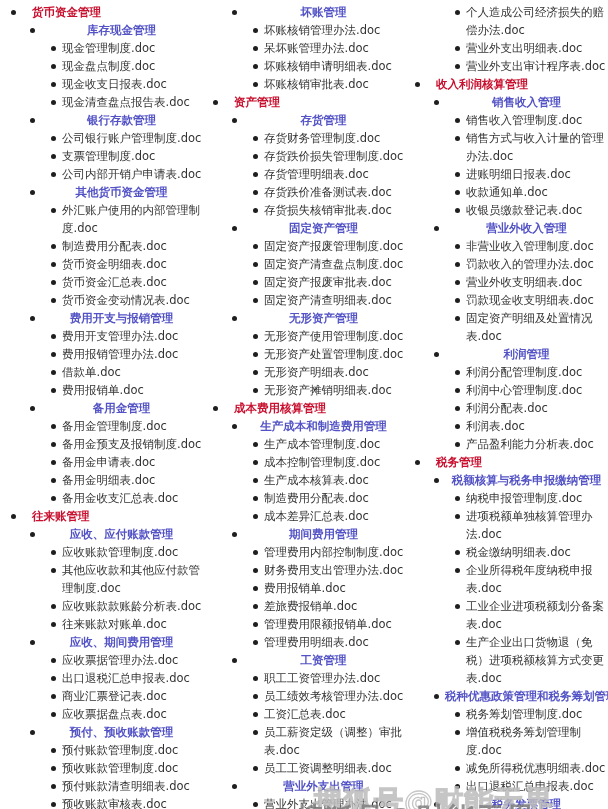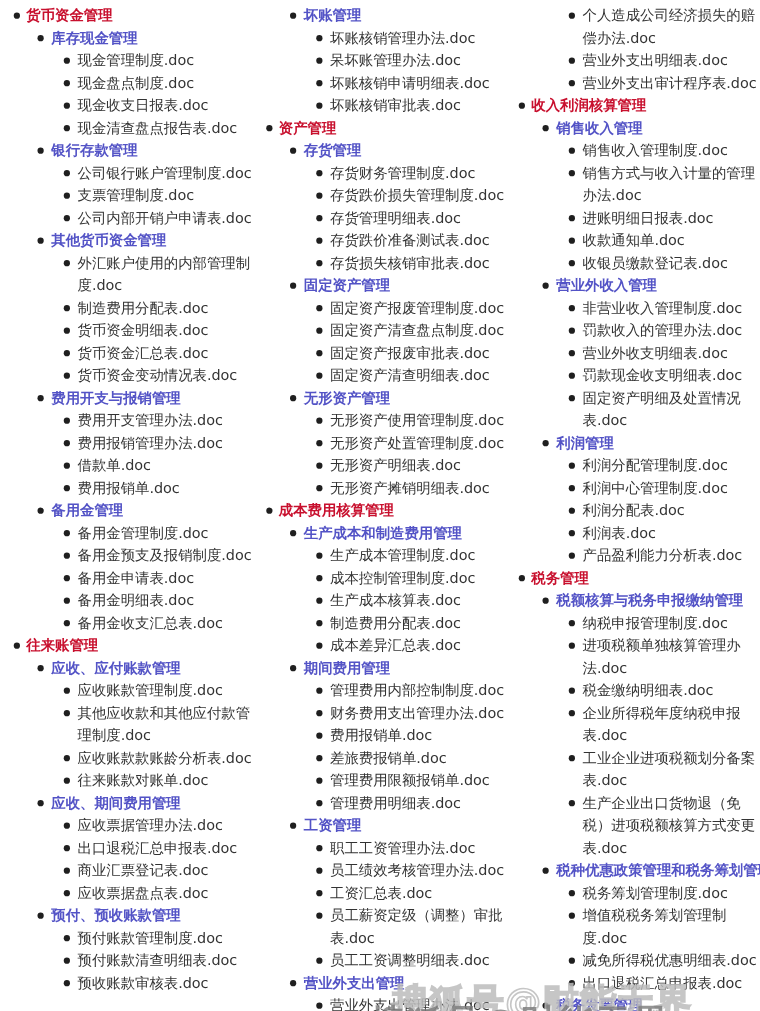--- a/index.html
+++ b/index.html
@@ -30,23 +30,23 @@
     line-height:18px;
     font-size:11.5px;
   }
   .bullet{
     position:absolute;
     top:6.5px;
     width:5px;height:5px;
     border-radius:50%;
     background:var(--bullet-color);
   }
-  .lvl1{padding-left:21px;color:var(--level1-color);font-weight:bold;white-space:nowrap;}
+  .lvl1{padding-left:32px;color:var(--level1-color);font-weight:bold;white-space:nowrap;}
   .lvl1 .bullet{left:11px;}
-  .lvl2{padding-left:41px;color:var(--level2-color);font-weight:bold;white-space:nowrap;}
+  .lvl2{padding-left:41px;color:var(--level2-color);font-weight:bold;white-space:nowrap;text-align:center;}
   .lvl2 .bullet{left:30px;}
   .lvl3{padding-left:62px;color:var(--item-color);}
   .lvl3 .bullet{left:51px;}
   .txt{display:inline;}
   .watermark{
     position:absolute;
     left:296px;top:742px;
     width:312px;height:67px;
     pointer-events:none;
     margin-top:43px;
@@ -111,20 +111,21 @@
         <div class="row lvl3"><span class="bullet"></span><span class="txt">其他应收款和其他应付款管理制度.doc</span></div>
         <div class="row lvl3"><span class="bullet"></span><span class="txt">应收账款款账龄分析表.doc</span></div>
         <div class="row lvl3"><span class="bullet"></span><span class="txt">往来账款对账单.doc</span></div>
         <div class="row lvl2"><span class="bullet"></span><span class="txt">应收、期间费用管理</span></div>
         <div class="row lvl3"><span class="bullet"></span><span class="txt">应收票据管理办法.doc</span></div>
         <div class="row lvl3"><span class="bullet"></span><span class="txt">出口退税汇总申报表.doc</span></div>
         <div class="row lvl3"><span class="bullet"></span><span class="txt">商业汇票登记表.doc</span></div>
         <div class="row lvl3"><span class="bullet"></span><span class="txt">应收票据盘点表.doc</span></div>
         <div class="row lvl2"><span class="bullet"></span><span class="txt">预付、预收账款管理</span></div>
         <div class="row lvl3"><span class="bullet"></span><span class="txt">预付账款管理制度.doc</span></div>
+        <div class="row lvl3"><span class="bullet"></span><span class="txt">预收账款管理制度.doc</span></div>
         <div class="row lvl3"><span class="bullet"></span><span class="txt">预付账款清查明细表.doc</span></div>
         <div class="row lvl3"><span class="bullet"></span><span class="txt">预收账款审核表.doc</span></div>
       </div>
       <div class="col">
         <div class="row lvl2"><span class="bullet"></span><span class="txt">坏账管理</span></div>
         <div class="row lvl3"><span class="bullet"></span><span class="txt">坏账核销管理办法.doc</span></div>
         <div class="row lvl3"><span class="bullet"></span><span class="txt">呆坏账管理办法.doc</span></div>
         <div class="row lvl3"><span class="bullet"></span><span class="txt">坏账核销申请明细表.doc</span></div>
         <div class="row lvl3"><span class="bullet"></span><span class="txt">坏账核销审批表.doc</span></div>
         <div class="row lvl1"><span class="bullet"></span><span class="txt">资产管理</span></div>

